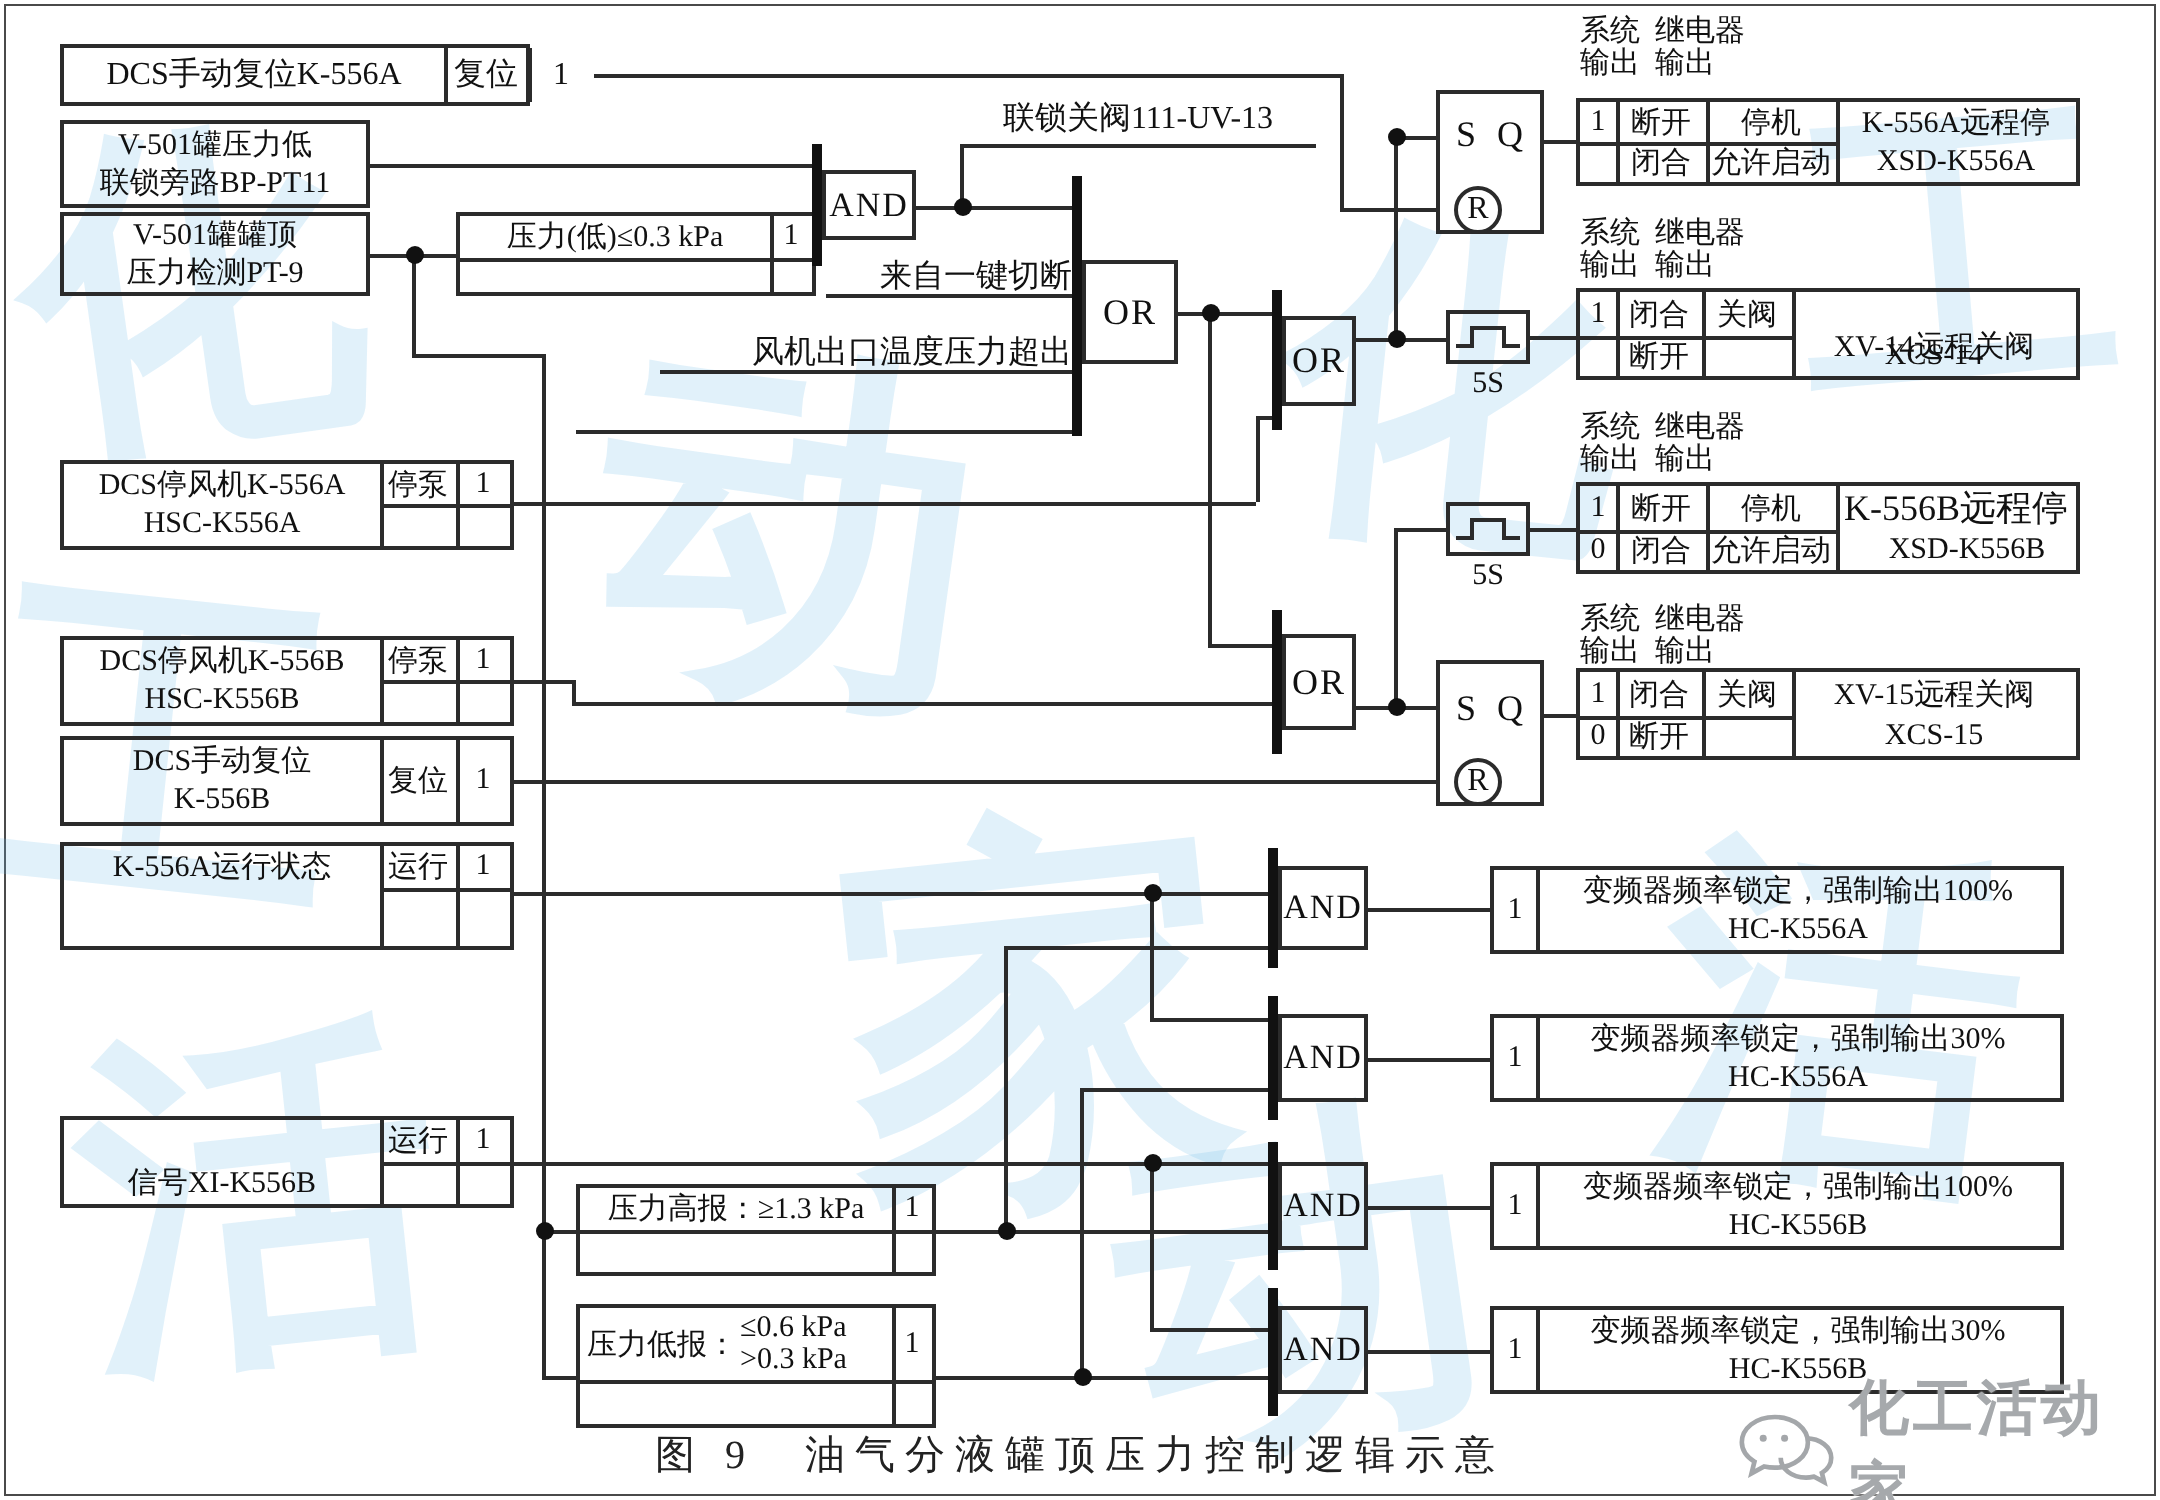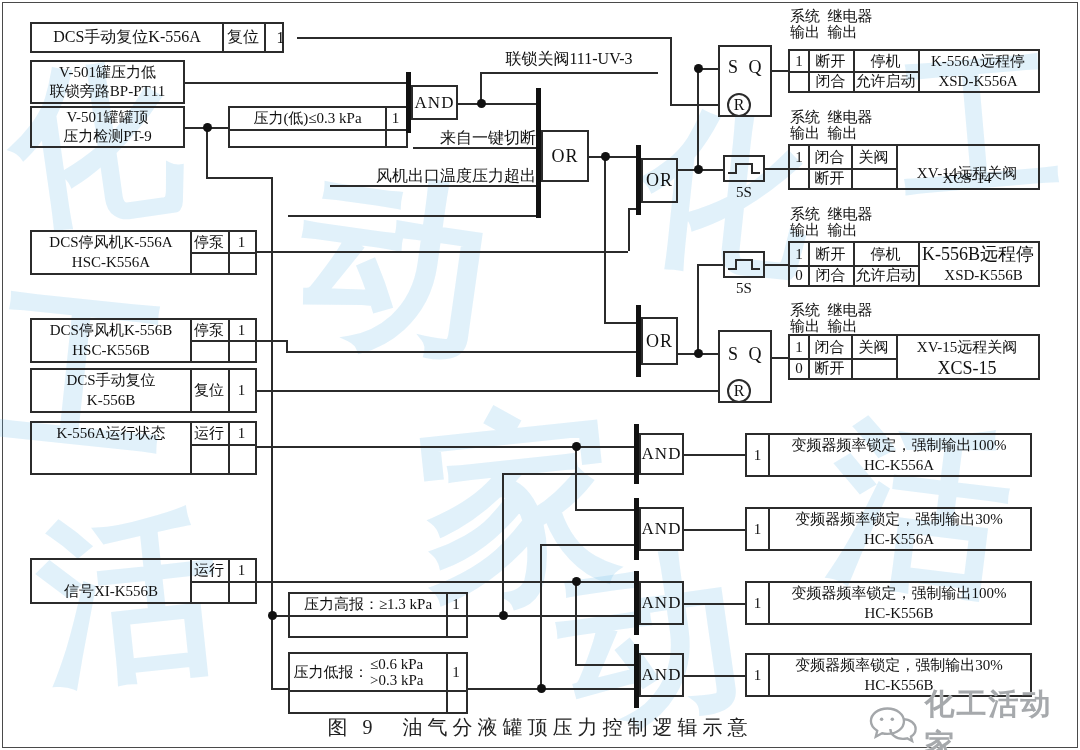--- a/index.html
+++ b/index.html
@@ -39,21 +39,21 @@
   <span class="wm" style="left:10px;top:60px;font-size:170px;transform:rotate(-8deg)">化</span>
   <span class="wm" style="left:-10px;top:290px;font-size:180px;transform:rotate(6deg)">工</span>
   <span class="wm" style="left:40px;top:510px;font-size:180px;transform:rotate(-6deg)">活</span>
   <span class="wm" style="left:300px;top:170px;font-size:190px;transform:rotate(8deg)">动</span>
   <span class="wm" style="left:420px;top:410px;font-size:200px;transform:rotate(-6deg)">家</span>
   <span class="wm" style="left:640px;top:110px;font-size:170px;transform:rotate(6deg)">化</span>
   <span class="wm" style="left:900px;top:50px;font-size:160px;transform:rotate(-5deg)">工</span>
   <span class="wm" style="left:830px;top:420px;font-size:180px;transform:rotate(7deg)">活</span>
   <span class="wm" style="left:560px;top:550px;font-size:180px;transform:rotate(-8deg)">动</span>
 
-  <div class="box" style="left:30px;top:22px;width:254px;height:31px">
+  <div class="box" style="left:30px;top:22px;width:235px;height:31px">
     <div class="cellline-v" style="left:190px"></div>
     <div class="cellline-v" style="left:232px"></div>
     <span class="t" style="left:0;top:0;width:190px;height:27px;font-size:16px">DCS手动复位K-556A</span>
     <span class="t" style="left:190px;top:0;width:42px;height:27px;font-size:16px">复位</span>
     <span class="t" style="left:232px;top:0;width:33px;height:27px;font-size:16px">1</span>
   </div>
 
   <div class="box" style="left:30px;top:60px;width:155px;height:44px">
     <span class="t" style="left:0;top:1px;width:151px;height:19px;font-size:15px">V-501罐压力低</span>
     <span class="t" style="left:0;top:20px;width:151px;height:19px;font-size:15px">联锁旁路BP-PT11</span>
@@ -190,21 +190,21 @@
     </svg>
   </div>
   <span class="t" style="left:723px;top:184px;width:42px;height:16px;font-size:15px">5S</span>
   <div class="box" style="left:723px;top:251px;width:42px;height:27px">
     <svg width="38" height="23" viewBox="0 0 38 23">
       <path d="M3 16 h8 v-9 h16 v9 h8" fill="none" stroke="#2b2b2b" stroke-width="2"></path>
     </svg>
   </div>
   <span class="t" style="left:723px;top:280px;width:42px;height:16px;font-size:15px">5S</span>
 
-  <span class="t" style="left:480px;top:48px;width:178px;height:22px;font-size:16px">联锁关阀111-UV-3</span>
+  <span class="t" style="left:480px;top:48px;width:178px;height:22px;font-size:16px">联锁关阀111-UV-13</span>
   <span class="ann" style="left:400px;top:128px;width:136px;font-size:16px">来自一键切断</span>
   <span class="ann" style="left:330px;top:166px;width:206px;font-size:16px">风机出口温度压力超出</span>
 
   <span class="hdr" style="left:790px;top:8px"><span>系统  继电器</span><br><span>输出  输出</span></span>
   <span class="hdr" style="left:790px;top:109px"><span>系统  继电器</span><br><span>输出  输出</span></span>
   <span class="hdr" style="left:790px;top:206px"><span>系统  继电器</span><br><span>输出  输出</span></span>
   <span class="hdr" style="left:790px;top:302px"><span>系统  继电器</span><br><span>输出  输出</span></span>
 
   <div class="box" style="left:788px;top:49px;width:252px;height:44px">
     <div class="cellline-v" style="left:18px"></div>
@@ -256,21 +256,21 @@
     <div class="cellline-v" style="left:61px"></div>
     <div class="cellline-v" style="left:106px"></div>
     <div class="cellline-h" style="left:0;width:106px;top:22px"></div>
     <span class="t" style="left:0;top:0;width:18px;height:22px;font-size:15px">1</span>
     <span class="t" style="left:18px;top:0;width:43px;height:22px;font-size:15px">闭合</span>
     <span class="t" style="left:61px;top:0;width:45px;height:22px;font-size:15px">关阀</span>
     <span class="t" style="left:0;top:22px;width:18px;height:20px;font-size:15px">0</span>
     <span class="t" style="left:18px;top:22px;width:43px;height:20px;font-size:15px">断开</span>
     <span class="t" style="left:61px;top:22px;width:45px;height:20px;font-size:15px"></span>
     <span class="t" style="left:106px;top:0;width:142px;height:22px;font-size:15px">XV-15远程关阀</span>
-    <span class="t" style="left:106px;top:22px;width:142px;height:20px;font-size:18px">XCS-15</span>
+    <span class="t" style="left:106px;top:22px;width:142px;height:20px;font-size:15px">XCS-15</span>
   </div>
 
   <div class="box" style="left:745px;top:433px;width:287px;height:44px">
     <div class="cellline-v" style="left:21px"></div>
     <span class="t" style="left:0;top:0;width:21px;height:40px;font-size:15px">1</span>
     <span class="t" style="left:21px;top:0;width:262px;height:20px;font-size:15px">变频器频率锁定，强制输出100%</span>
     <span class="t" style="left:21px;top:20px;width:262px;height:20px;font-size:15px">HC-K556A</span>
   </div>
   <div class="box" style="left:745px;top:507px;width:287px;height:44px">
     <div class="cellline-v" style="left:21px"></div>

